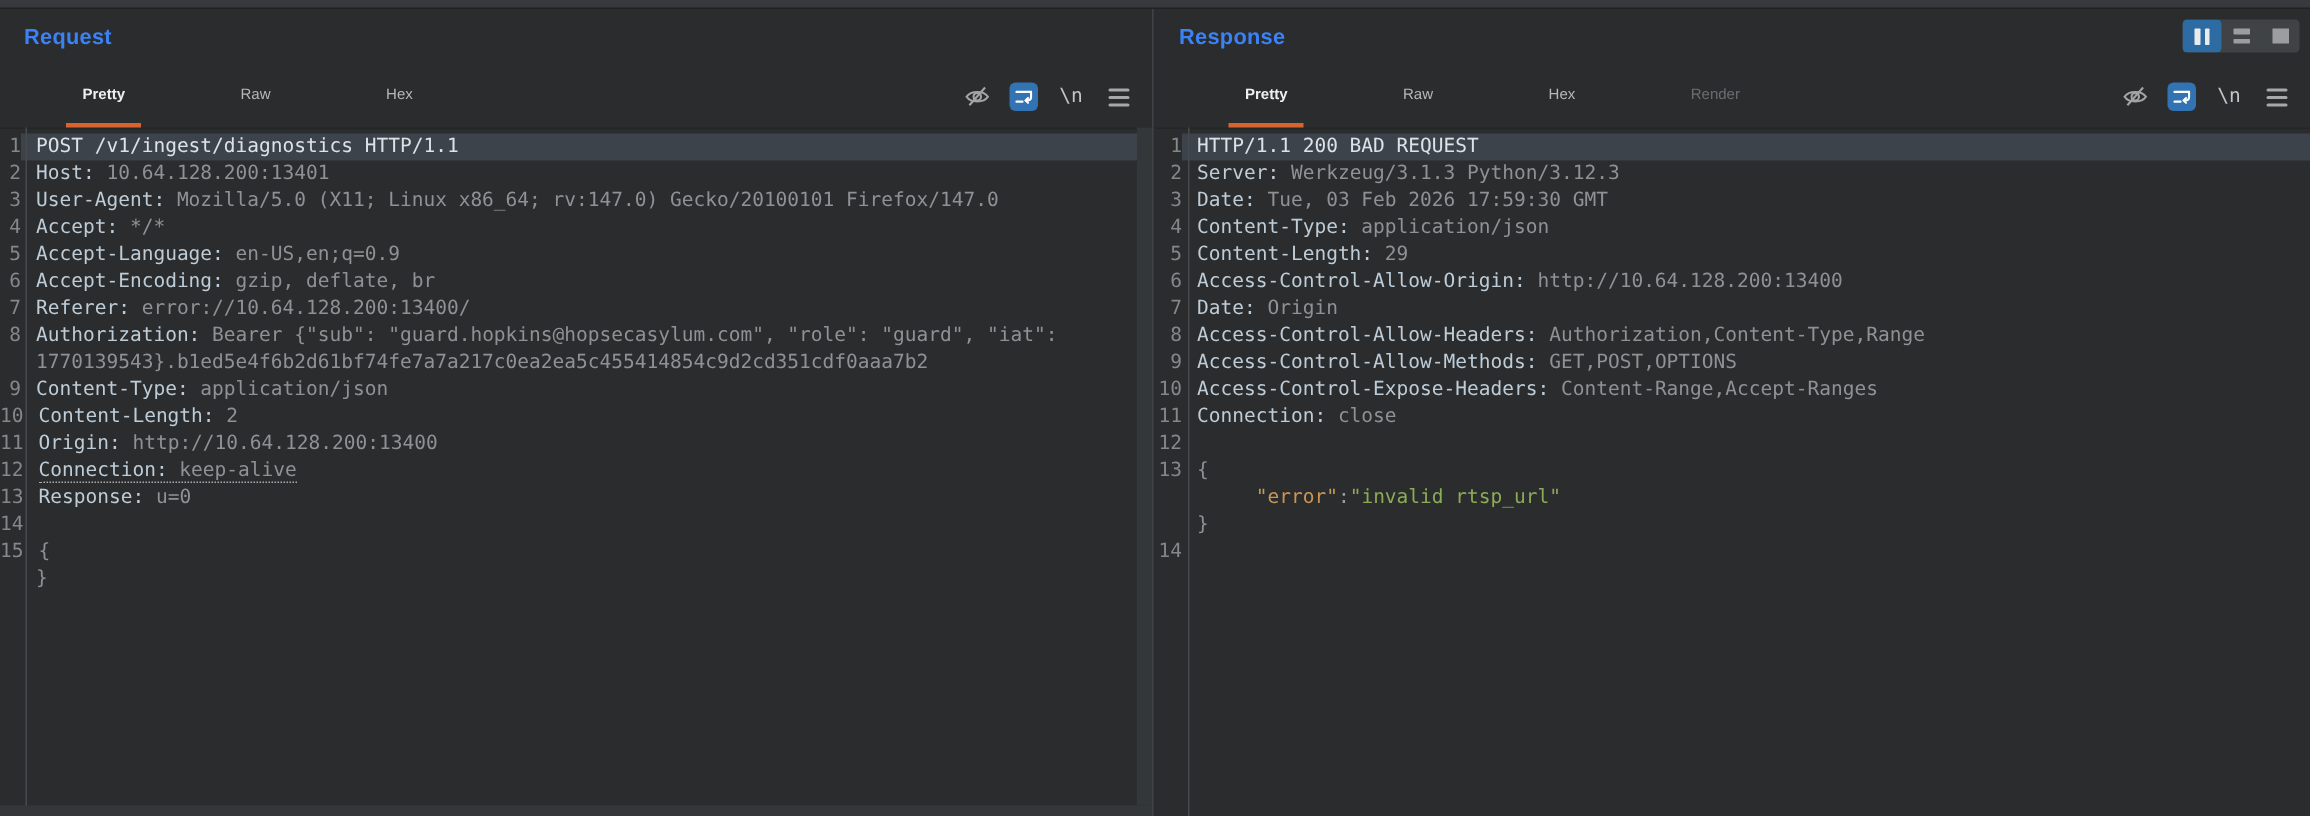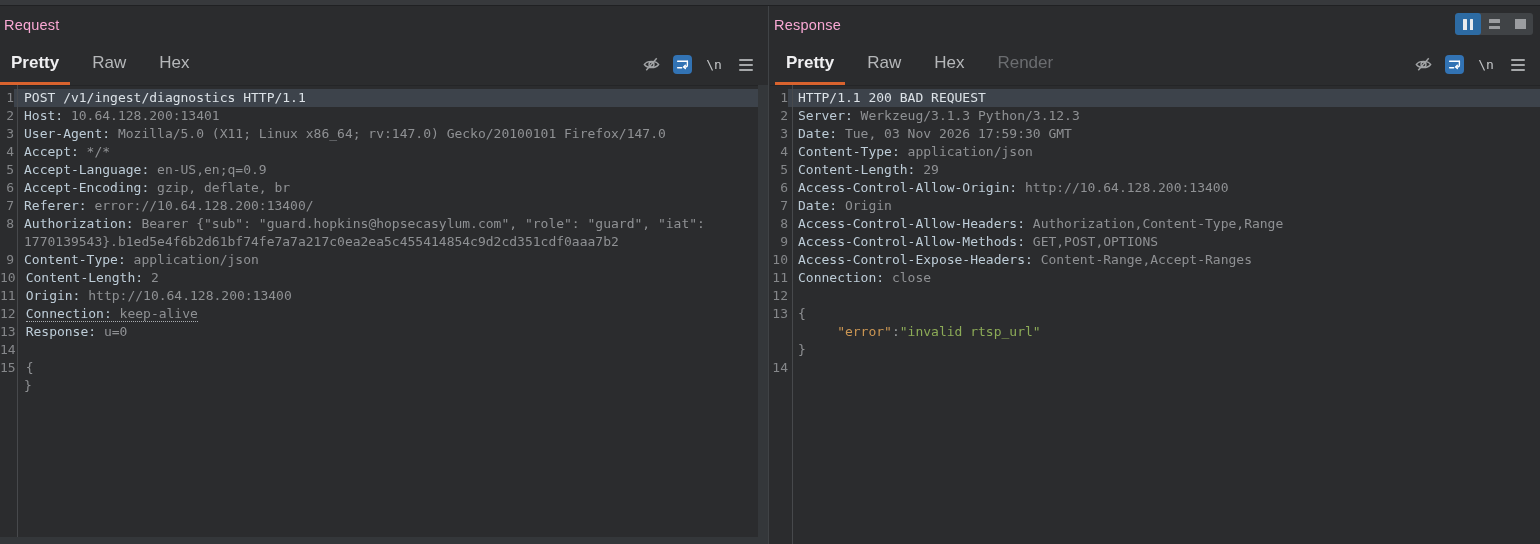--- a/index.html
+++ b/index.html
@@ -6,24 +6,24 @@
   body{
     width:1540px;height:544px;position:relative;overflow:hidden;
     background:#2b2c2e;
     font-family:"Liberation Sans",sans-serif;
     -webkit-font-smoothing:antialiased;
   }
   .topstrip{position:absolute;top:0;left:0;right:0;height:5px;background:#37393c;border-bottom:1px solid #202123;}
   .panel{position:absolute;top:6px;bottom:0;}
   #request-panel{left:0;width:768px;border-right:1px solid #404346;}
   #response-panel{left:770px;right:0;}
-  .panel-title{position:absolute;top:11px;left:4px;font-size:14.5px;font-weight:normal;color:#f9a8d4;letter-spacing:.2px;}
+  .panel-title{position:absolute;top:11px;left:16px;font-size:14.5px;font-weight:bold;color:#3b82f6;letter-spacing:.2px;}
   .tab-bar{position:absolute;top:38px;left:0;right:0;height:41px;display:flex;align-items:stretch;gap:11px;border-bottom:1px solid #242527;}
   #response-panel .tab-bar{padding-left:5px;}
-  .tab{display:flex;align-items:center;padding:0 11px;font-size:17px;color:#b5b7b9;border-bottom:3px solid transparent;cursor:default;}
+  .tab{display:flex;align-items:center;padding:0 11px;font-size:10px;color:#b5b7b9;border-bottom:3px solid transparent;cursor:default;margin-left:44px;}
   .tab.selected{color:#efeff1;font-weight:bold;border-bottom-color:#d9632e;}
   .tab.disabled{color:#6b6d70;}
   .tab-icons{margin-left:auto;display:flex;align-items:center;gap:12px;padding-right:12px;}
   .icon-btn{display:flex;align-items:center;justify-content:center;width:20px;height:20px;}
   .wrap-btn{width:19px;height:19px;background:#3273b4;border-radius:4px;}
   .nl-glyph{font-family:"DejaVu Sans Mono",monospace;font-size:13px;color:#c3c5c7;}
   .menu-glyph{display:flex;flex-direction:column;gap:3px;width:14px;}
   .menu-glyph i{display:block;height:2px;background:#a6a8aa;border-radius:1px;}
 
   
@@ -230,21 +230,21 @@
         <div class="code-row">
           <div class="num">1</div>
           <div class="content hl"><span class="seg-plain">HTTP/1.1 200 BAD REQUEST</span></div>
         </div>
         <div class="code-row">
           <div class="num">2</div>
           <div class="content"><span class="seg-name">Server:</span><span class="seg-value"> Werkzeug/3.1.3 Python/3.12.3</span></div>
         </div>
         <div class="code-row">
           <div class="num">3</div>
-          <div class="content"><span class="seg-name">Date:</span><span class="seg-value"> Tue, 03 Nov 2026 17:59:30 GMT</span></div>
+          <div class="content"><span class="seg-name">Date:</span><span class="seg-value"> Tue, 03 Feb 2026 17:59:30 GMT</span></div>
         </div>
         <div class="code-row">
           <div class="num">4</div>
           <div class="content"><span class="seg-name">Content-Type:</span><span class="seg-value"> application/json</span></div>
         </div>
         <div class="code-row">
           <div class="num">5</div>
           <div class="content"><span class="seg-name">Content-Length:</span><span class="seg-value"> 29</span></div>
         </div>
         <div class="code-row">

